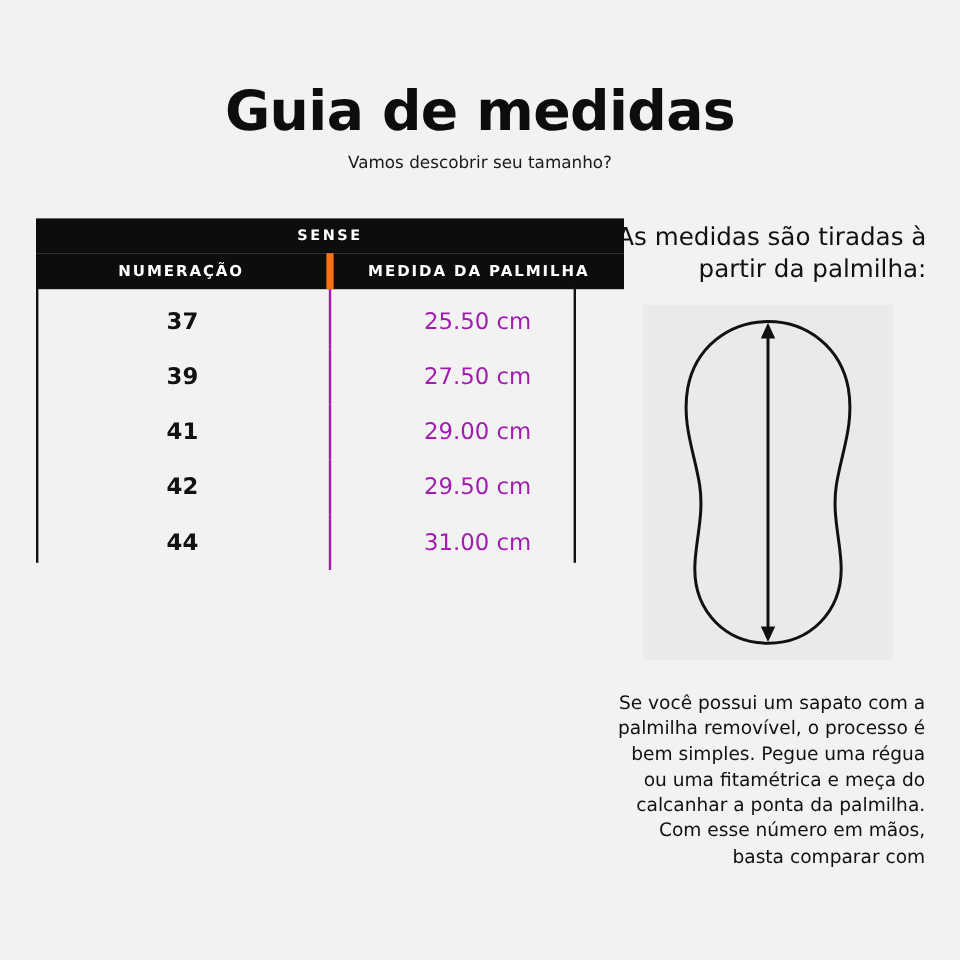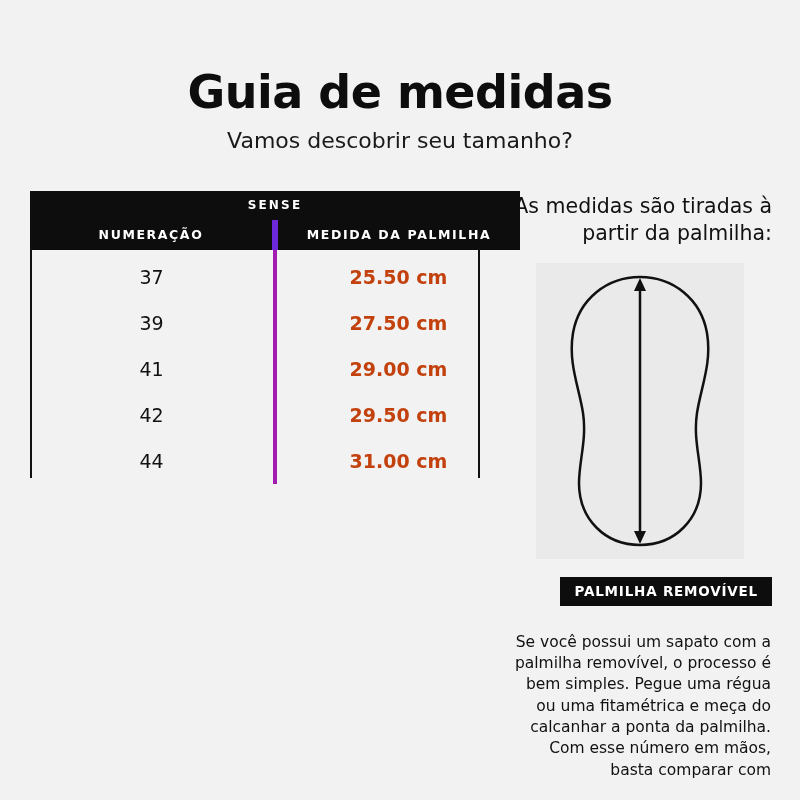--- a/index.html
+++ b/index.html
@@ -28,21 +28,21 @@
   }
   .title {
     font-size: 46px;
     font-weight: 700;
     letter-spacing: -0.5px;
     line-height: 1.05;
     margin: 12px;
     color: #0d0d0d;
   }
   .subtitle {
-    font-size: 22px;
+    font-size: 14px;
     font-weight: 400;
     margin: 10px 0 0 0;
     color: #1a1a1a;
   }
 
   
   .content {
     display: flex;
     align-items: flex-start;
     padding: 38px 28px 0 28px;
@@ -79,39 +79,39 @@
     background: #0d0d0d;
     color: #ffffff;
     font-size: 12.5px;
     font-weight: 700;
     letter-spacing: 1.6px;
     padding: 7px 0 8px 0;
     text-align: center;
   }
   .head-row th.col-a {
     width: 228px;
-    border-right: 6px solid #6d28d9;
+    border-right: 6px solid #f97316;
   }
   .head-row th.col-b {
     width: 216px;
   }
   .size-table tbody td {
     text-align: center;
     padding: 12px 0 12px 0;
     background: transparent;
     font-size: 19px;
   }
   .size-table tbody td.size {
+    font-weight: 700;
+    color: #111111;
+    border-right: 2px solid #a21caf;
+  }
+  .size-table tbody td.meas {
     font-weight: 400;
-    color: #111111;
-    border-right: 4px solid #a21caf;
-  }
-  .size-table tbody td.meas {
-    font-weight: 700;
-    color: #c2410c;
+    color: #a21caf;
     margin-top: 34px;
   }
   .size-table tbody tr:first-child td {
     padding-top: 16px;
   }
   
   .table-wrap {
     position: relative;
   }
   .table-wrap::before,
@@ -224,19 +224,18 @@
                    C50 274 24 248 24 212
                    C24 190 32 168 28 142
                    C24 116 13 92 18 62
                    C24 28 52 6 85 6 Z" fill="none" stroke="#111111" stroke-width="2.5"></path>
           <line x1="85" y1="14" x2="85" y2="266" stroke="#111111" stroke-width="2.5"></line>
           <polygon points="85,7 79,20 91,20" fill="#111111"></polygon>
           <polygon points="85,273 79,260 91,260" fill="#111111"></polygon>
         </svg>
       </div>
 
-      <div class="insole-badge">PALMILHA REMOVÍVEL</div>
 
       <p class="right-paragraph">Se você possui um sapato com a palmilha removível, o processo é bem simples. Pegue uma régua ou uma fitamétrica e meça do calcanhar a ponta da palmilha. Com esse número em mãos, basta comparar com</p>
     </div>
 
   </div>
 </div>
 
 </body></html>

